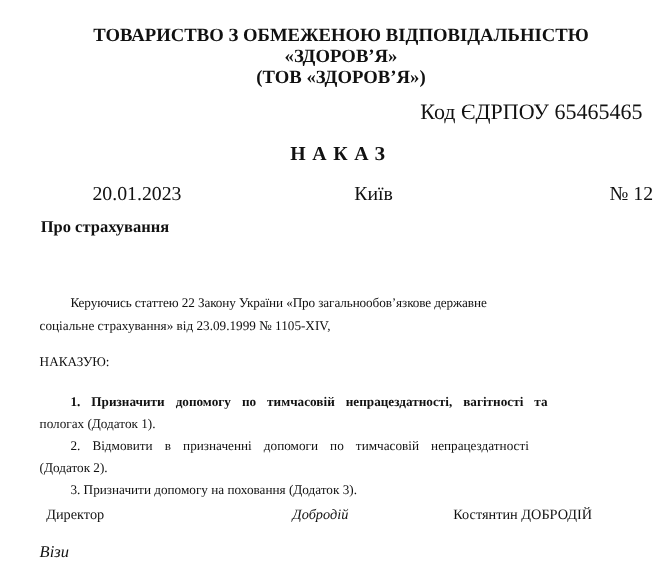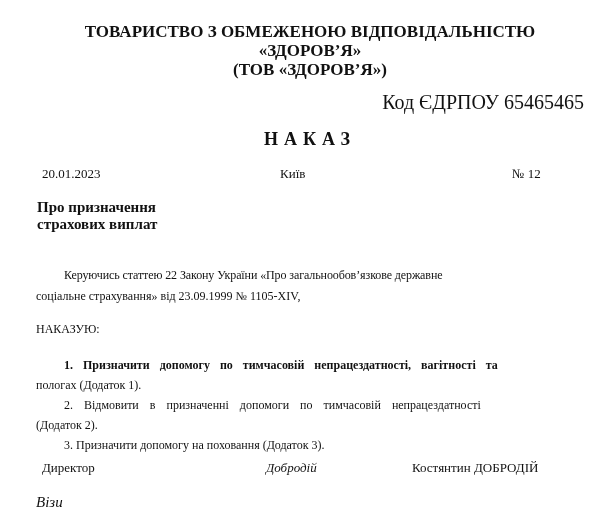--- a/index.html
+++ b/index.html
@@ -2,43 +2,42 @@
 <html><head>
 <meta charset="utf-8">
 <style>
   html, body { margin: 0; padding: 0; background: #ffffff; }
   body { width: 600px; height: 524px; overflow: hidden; position: relative;
          font-family: "Liberation Serif", serif; color: #111; }
   .abs { position: absolute; white-space: nowrap; }
   .org { left: 0; width: 620px; text-align: center; font-weight: bold; font-size: 17px; line-height: 20px; }
   .edrpou { right: 16px; top: 91px; font-size: 20px; }
   .title { left: 0; width: 620px; top: 129px; text-align: center; font-weight: bold; font-size: 18px; letter-spacing: 6px; }
-  .small { font-size: 13px; top: 166px; }
+  .small { font-size: 18px; top: 166px; margin-left: 42px; }
   .subject { left: 37px; top: 199px; font-weight: bold; font-size: 15px; line-height: 17px; }
   .para { font-size: 12px; line-height: 20px; }
   .sig { font-size: 13px; top: 460px; }
 </style>
 </head>
 <body>
 
 <div class="abs org" style="top:22px;">ТОВАРИСТВО З ОБМЕЖЕНОЮ ВІДПОВІДАЛЬНІСТЮ</div>
 <div class="abs org" style="top:41px;">«ЗДОРОВ’Я»</div>
 <div class="abs org" style="top:60px;">(ТОВ «ЗДОРОВ’Я»)</div>
 
 <div class="abs edrpou">Код ЄДРПОУ 65465465</div>
 
 <div class="abs title">НАКАЗ</div>
 
 <div class="abs small" style="left:42px;">20.01.2023</div>
 <div class="abs small" style="left:280px;">Київ</div>
 <div class="abs small" style="left:512px;">№ 12</div>
 
 <div class="abs subject">
-  <div>Про призначення</div>
-  <div>страхових виплат</div>
+  <div>Про страхування</div>
 </div>
 
 <div class="abs para" style="left:64px; top:265px; letter-spacing:-0.1px;">Керуючись статтею 22 Закону України «Про загальнообов’язкове державне</div>
 <div class="abs para" style="left:36px; top:286px;">соціальне страхування» від 23.09.1999 № 1105-XIV,</div>
 
 <div class="abs para" style="left:36px; top:319px;">НАКАЗУЮ:</div>
 
 <div class="abs para" style="left:64px; top:355px; word-spacing:7px;font-weight:bold;">1. Призначити допомогу по тимчасовій непрацездатності, вагітності та</div>
 <div class="abs para" style="left:36px; top:375px;">пологах (Додаток 1).</div>
 <div class="abs para" style="left:64px; top:395px; word-spacing:8px;">2. Відмовити в призначенні допомоги по тимчасовій непрацездатності</div>

